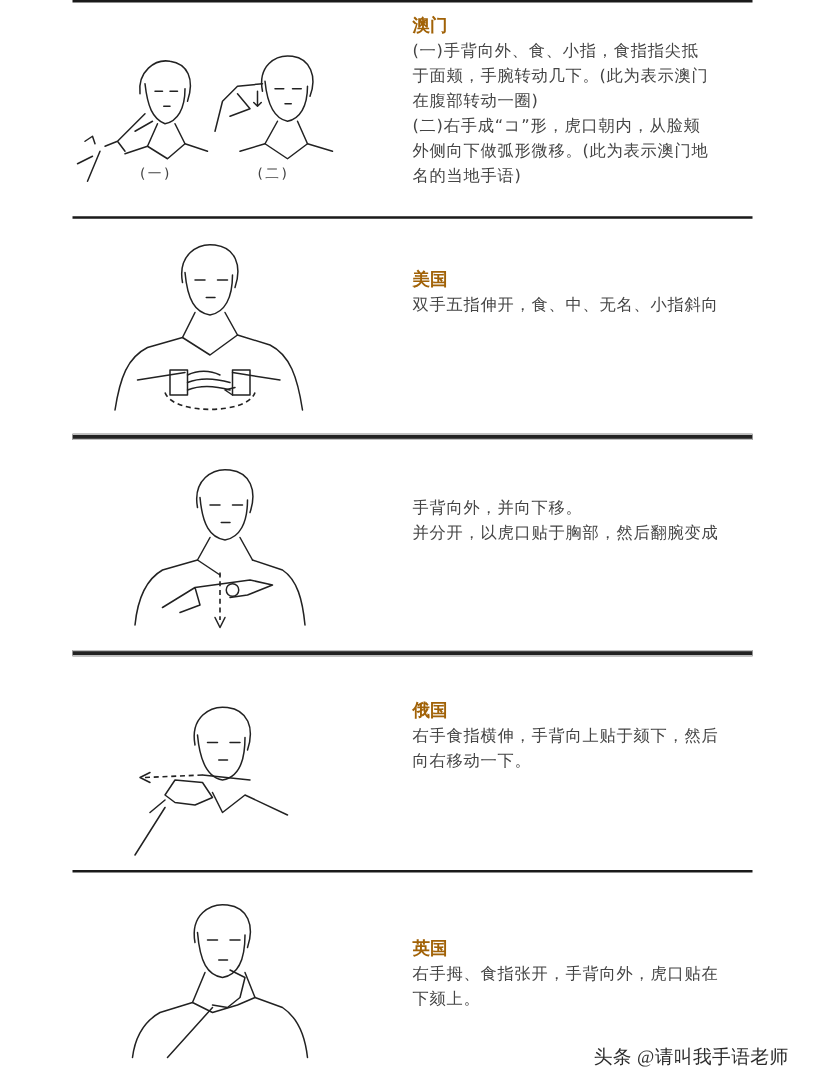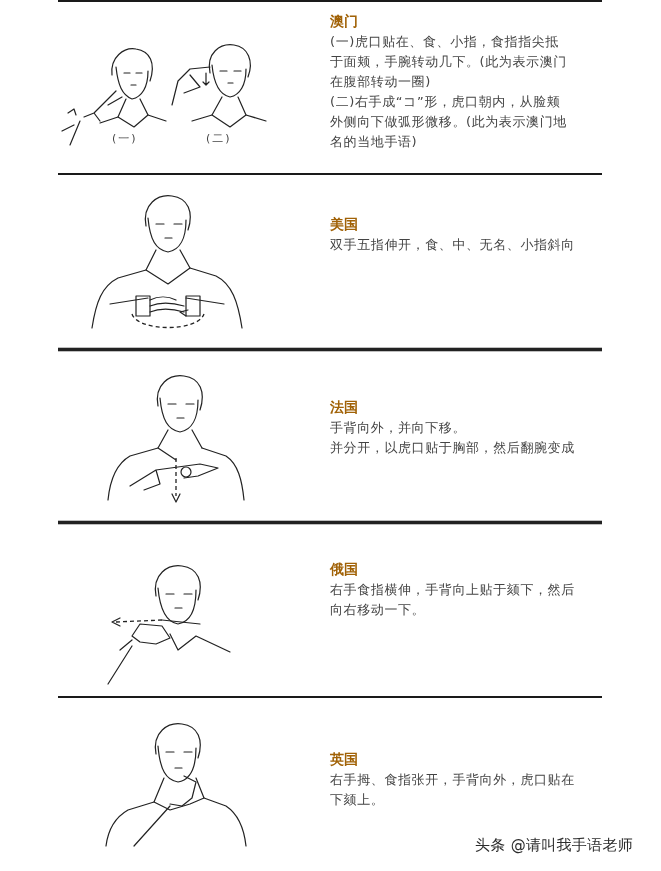--- a/index.html
+++ b/index.html
@@ -7,21 +7,21 @@
            font-family: "DejaVu Sans", "Liberation Sans", sans-serif; color: #3a3a3a; }
     .rule { position: absolute; left: 58px; width: 544px; background: #1a1a1a; }
     .rule.single { height: 2px; }
     .rule.double { height: 3px; border-top: 1px solid #bfbfbf; border-bottom: 1px solid #bfbfbf; background: #222; }
     .figure { position: absolute; }
     .text { position: absolute; left: 330px; width: 275px; }
     .title { font-weight: bold; font-size: 14px; color: #a16207; line-height: 20px; margin: 0 0 1px 0; }
     .desc { font-size: 13px; line-height: 20px; color: #444; margin: 0; letter-spacing: 0.6px; }
     .caption { position: absolute; font-size: 11px; color: #444; letter-spacing: 2px; }
     .watermark { position: absolute; left: 475px; top: 836px; font-size: 15px; color: #2b2b2b;
-                 text-shadow: 0 0 1px #fff, 0 0 2px #fff; letter-spacing: 0.3px; }
+                 text-shadow: 0 0 1px #fff, 0 0 2px #fff; letter-spacing: 0.3px; font-family: Liberation Serif, serif; }
     svg { overflow: visible; }
     svg .ln { fill: none; stroke: #222; stroke-width: 1.2; stroke-linecap: round; stroke-linejoin: round; }
     svg .dash { fill: none; stroke: #222; stroke-width: 1.3; stroke-dasharray: 4 3; }
   </style>
 </head>
 <body>
 
 <div class="rule single" style="top:0px;"></div>
 <div class="rule single" style="top:173px;"></div>
 <div class="rule double" style="top:347px;"></div>
@@ -47,21 +47,21 @@
       <path class="ln" d="M162 62 L152 80 L170 92 L186 80 L178 62"></path>
       <path class="ln" d="M152 80 L132 86 M186 80 L206 86"></path>
       <path class="ln" d="M150 32 L130 34 L118 46 L112 70 M130 40 L140 52 L124 58"></path>
       <path class="ln" d="M146 38 l0 12 l-3 -3 M146 50 l3 -3"></path>
     </svg>
   </div>
   <div class="caption" style="left:112px;top:131px;">(一)</div>
   <div class="caption" style="left:206px;top:131px;">(二)</div>
   <div class="text" style="top:11px;">
     <p class="title">澳门</p>
-    <p class="desc">(一)虎口贴在、食、小指，食指指尖抵</p>
+    <p class="desc">(一)手背向外、食、小指，食指指尖抵</p>
     <p class="desc">于面颊，手腕转动几下。(此为表示澳门</p>
     <p class="desc">在腹部转动一圈)</p>
     <p class="desc">(二)右手成“コ”形，虎口朝内，从脸颊</p>
     <p class="desc">外侧向下做弧形微移。(此为表示澳门地</p>
     <p class="desc">名的当地手语)</p>
   </div>
 </section>
 
 <section>
   <div class="figure" style="left:88px;top:192px;width:160px;height:140px;">
@@ -92,21 +92,20 @@
       <path class="ln" d="M68 32 h8 M86 32 h8 M77 46 h7"></path>
       <path class="ln" d="M68 58 L58 76 L76 88 M92 58 L102 76"></path>
       <path class="ln" d="M58 76 L30 84 C16 92 10 108 8 128 M102 76 L126 84 C138 92 142 108 144 128"></path>
       <path class="ln" d="M30 114 L56 98 L100 92 L118 96 L98 104 L84 106 M56 98 L60 112 L44 118"></path>
       <circle class="ln" cx="86" cy="100" r="5"></circle>
       <path class="dash" d="M76 86 L76 124"></path>
       <path class="ln" d="M72 122 l4 8 l4 -8"></path>
     </svg>
   </div>
   <div class="text" style="top:397px;">
-    <p class="title">法国</p>
     <p class="desc">手背向外，并向下移。</p>
     <p class="desc">并分开，以虎口贴于胸部，然后翻腕变成</p>
   </div>
 </section>
 
 <section>
   <div class="figure" style="left:100px;top:560px;width:150px;height:125px;">
     <svg width="150" height="125" viewBox="0 0 150 125">
       <path class="ln" d="M56 36 C52 14 68 4 82 6 C98 8 104 22 98 40"></path>
       <path class="ln" d="M58 28 C60 50 66 62 78 64 C90 62 96 50 96 30"></path>

